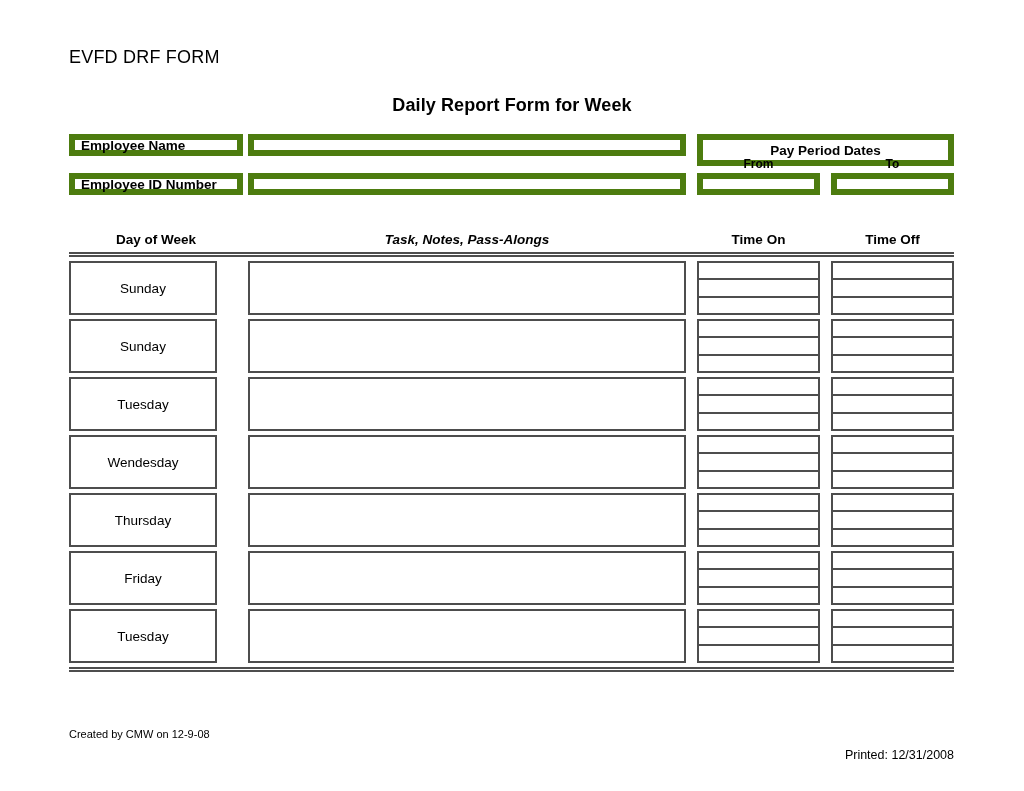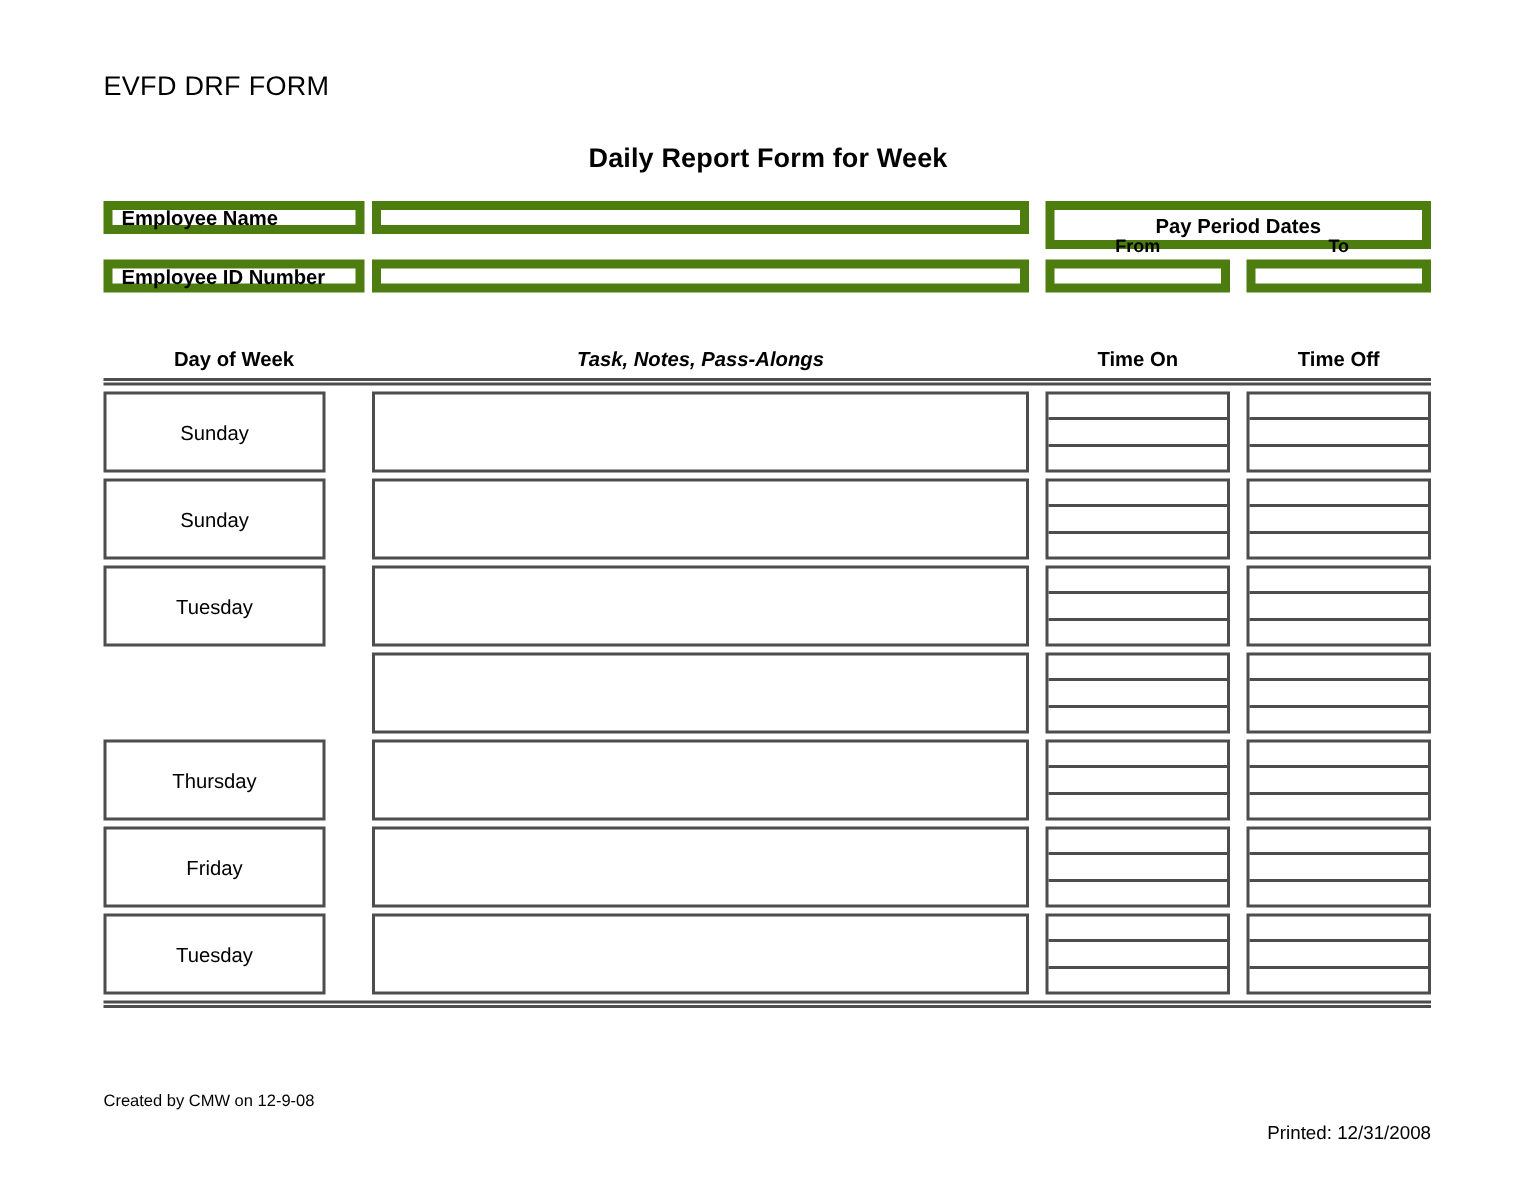--- a/index.html
+++ b/index.html
@@ -248,20 +248,21 @@
           <div class="subline"></div>
           <div class="subline"></div>
         </div>
         <div class="cell cell-time-off">
           <div class="subline"></div>
           <div class="subline"></div>
           <div class="subline"></div>
         </div>
       </div>
       <div class="row">
+        <div class="cell cell-day">Wendesday</div>
         <div class="cell cell-task"></div>
         <div class="cell cell-time-on">
           <div class="subline"></div>
           <div class="subline"></div>
           <div class="subline"></div>
         </div>
         <div class="cell cell-time-off">
           <div class="subline"></div>
           <div class="subline"></div>
           <div class="subline"></div>

